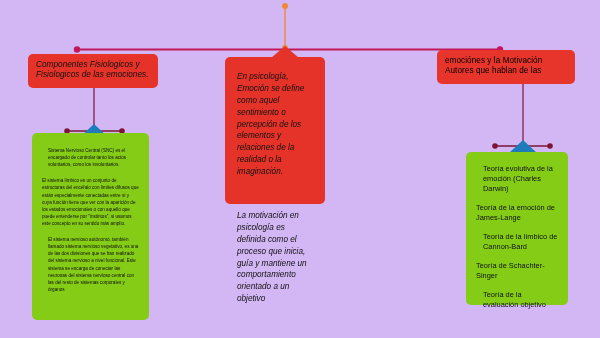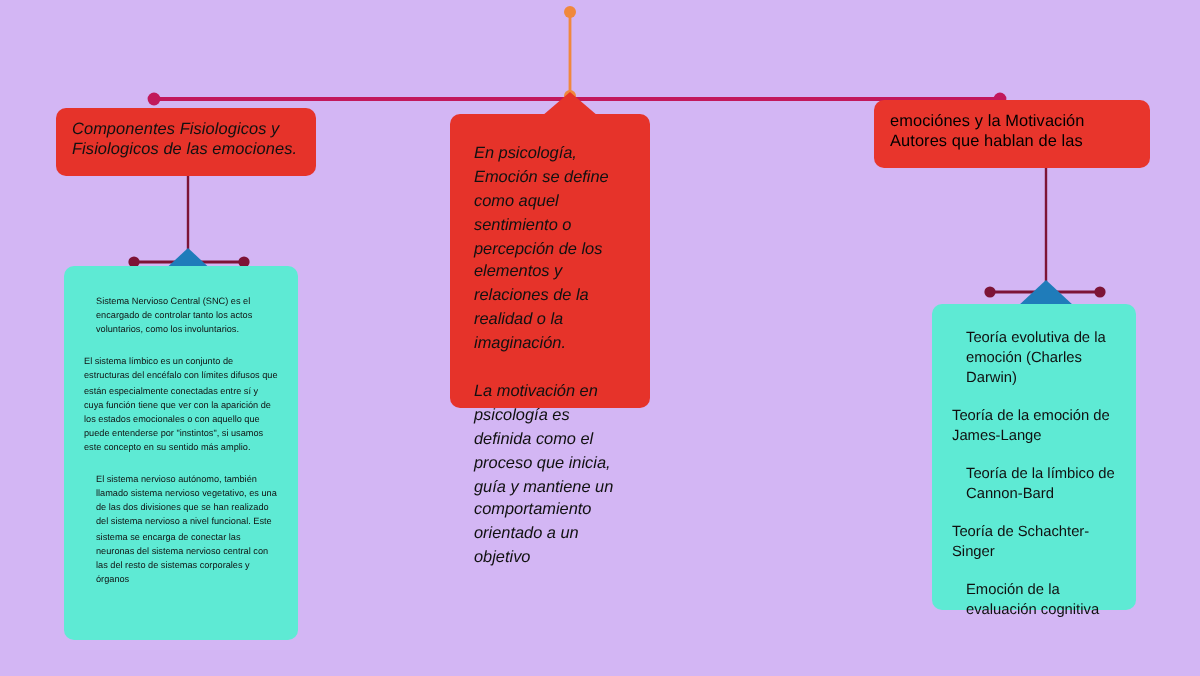--- a/index.html
+++ b/index.html
@@ -40,21 +40,21 @@
   }
   .node.red {
     background: #e6332a;
     color: #111111;
     font-style: italic;
   }
   .node.red-accent {
     background: #e8352c;
   }
   .node.blue {
-    background: #5eead4;
+    background: #84cc16;
     color: #101010;
   }
 
   
   .topic {
     padding: 6px 8px 7px 8px;
     line-height: 1.25;
     font-size: 8.2px;
     letter-spacing: 0.05px;
   }
@@ -62,21 +62,21 @@
   
   .center-node {
     padding: 14px 12px 12px 12px;
     font-size: 8.2px;
     line-height: 1.45;
   }
   .center-node p {
     margin: 0;
   }
   .center-node p + p {
-    margin-top: 12px;
+    margin-top: 32px;
   }
 
   
   .detail-node {
     padding: 14px 9px 10px 10px;
     font-size: 4.6px;
     line-height: 1.55;
   }
   .detail-node p {
     margin: 0;
@@ -169,16 +169,16 @@
   <div class="node red-accent topic" style="left:437px; top:50px; width:138px;">
     <div>emociónes y la Motivación</div>
     <div>Autores que hablan de las</div>
   </div>
 
   <div class="node blue list-node" style="left:466px; top:152px; width:102px; height:153px;">
     <div class="li indent">Teoría evolutiva de la emoción (Charles Darwin)</div>
     <div class="li">Teoría de la emoción de James-Lange</div>
     <div class="li indent">Teoría de la límbico de Cannon-Bard</div>
     <div class="li">Teoría de Schachter-Singer</div>
-    <div class="li indent">Emoción de la evaluación cognitiva</div>
+    <div class="li indent">Teoría de la evaluación objetivo</div>
   </div>
 
 </div>
 
 </body></html>

